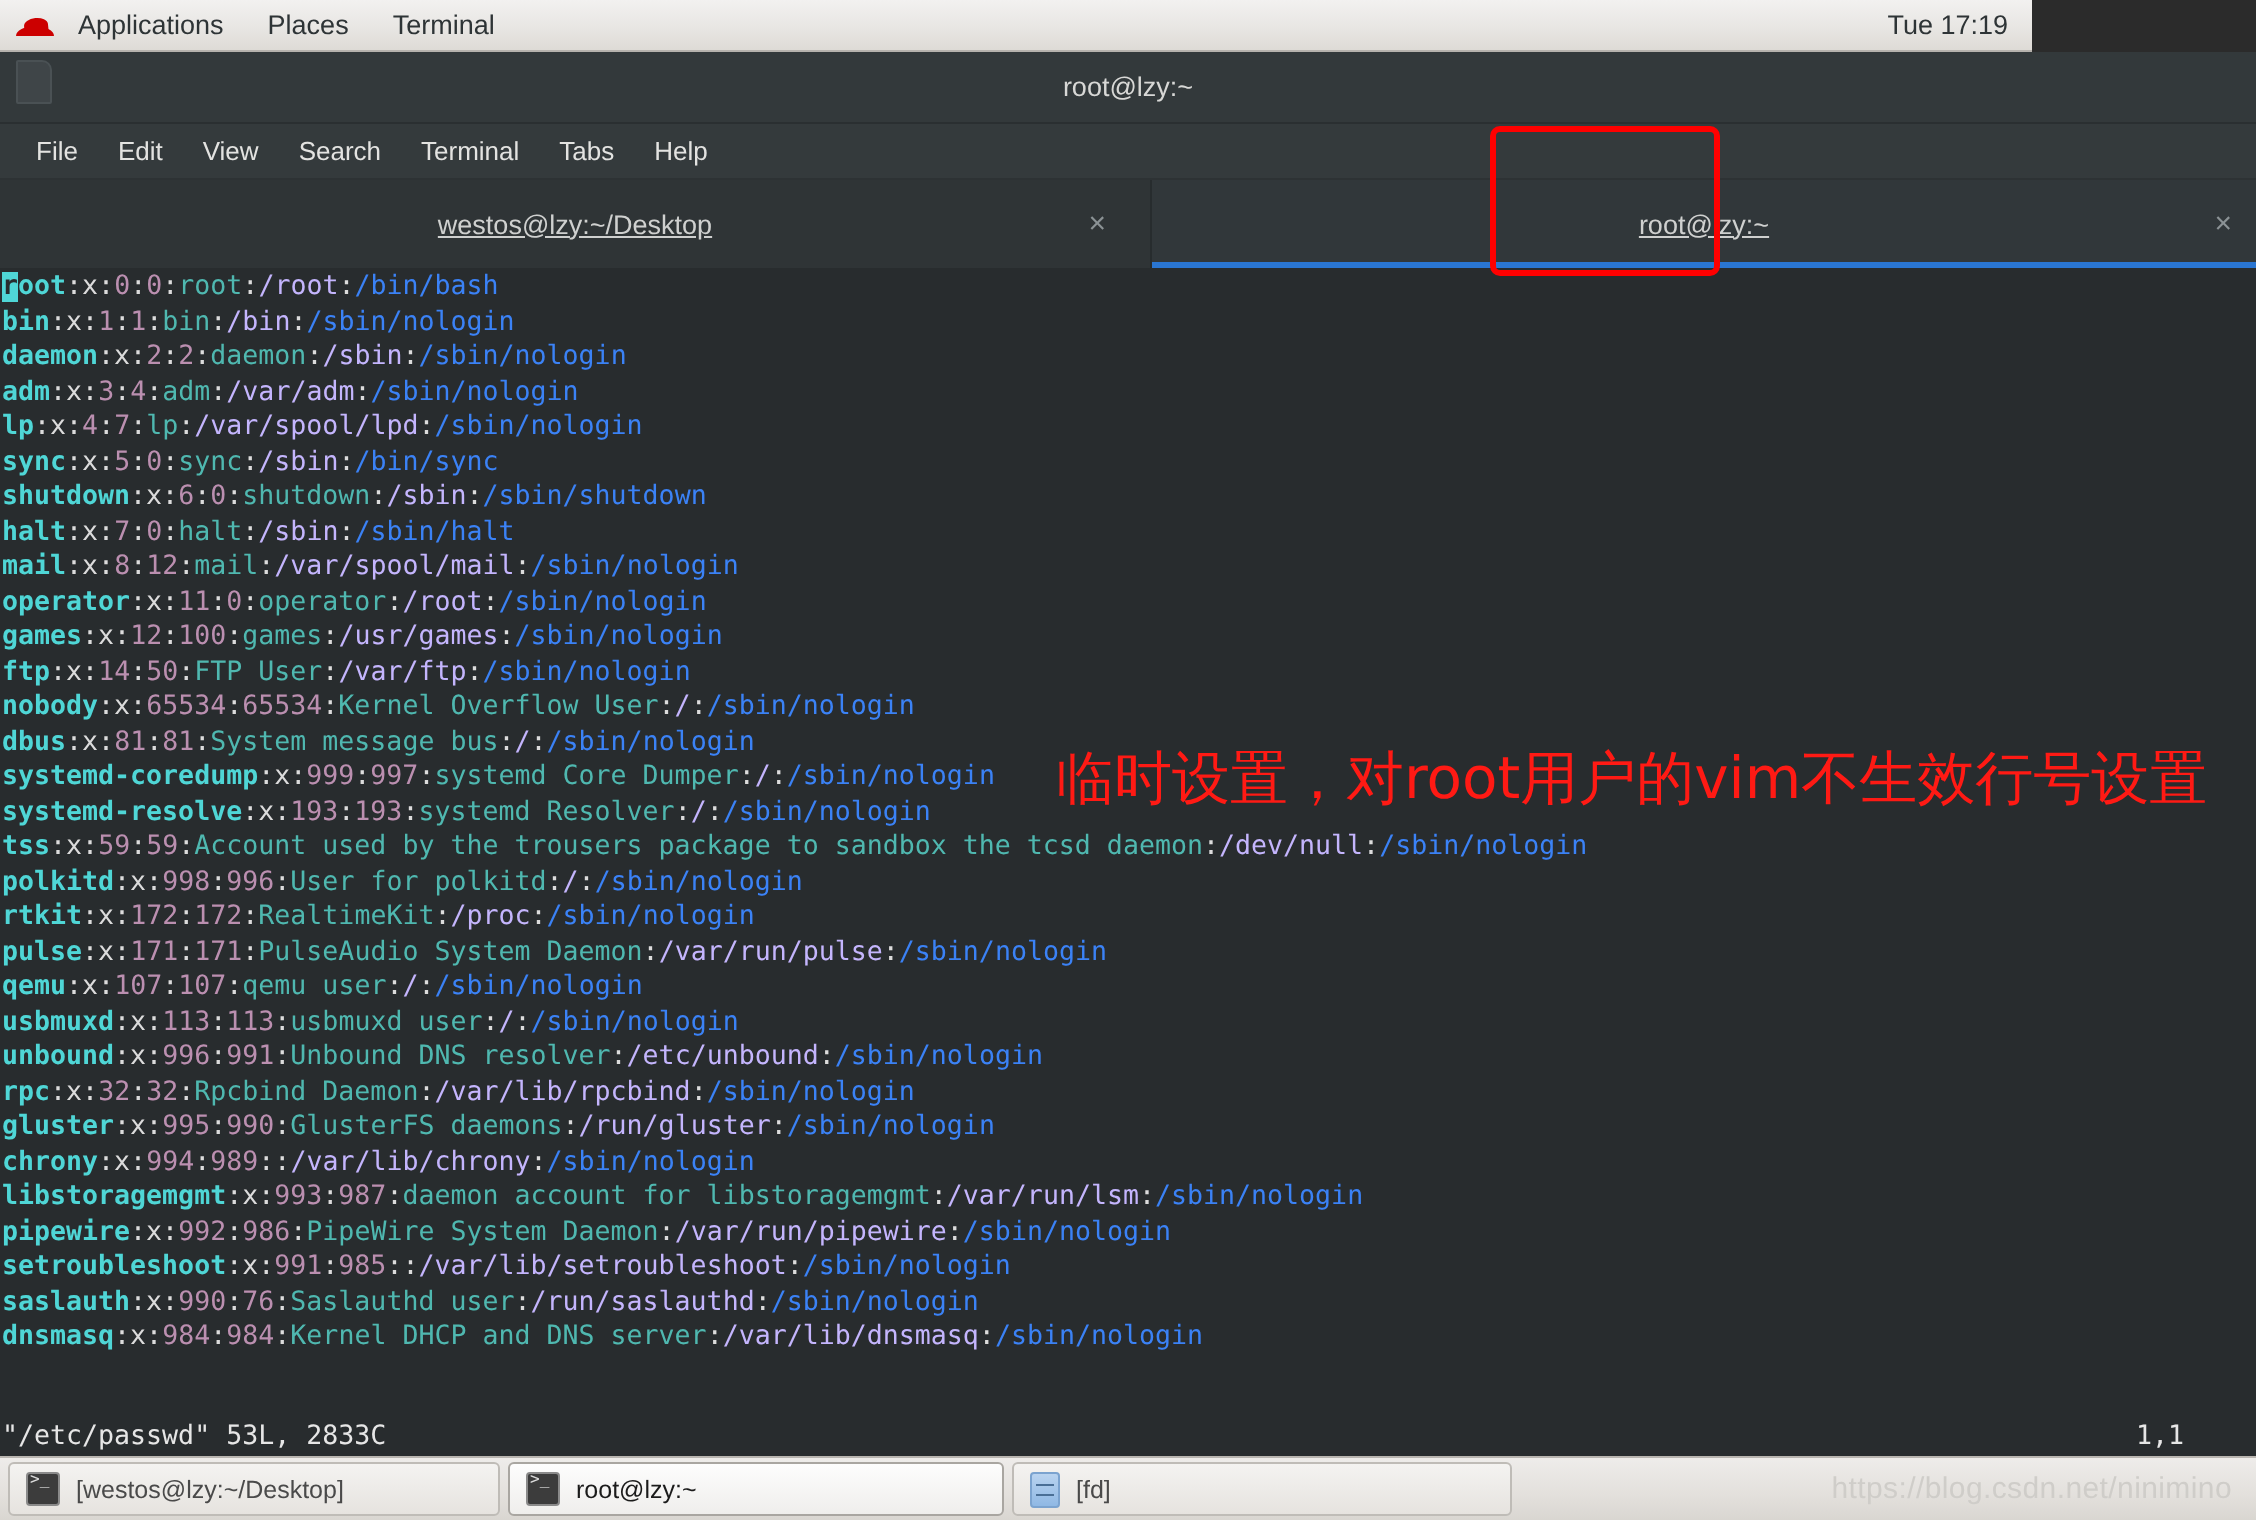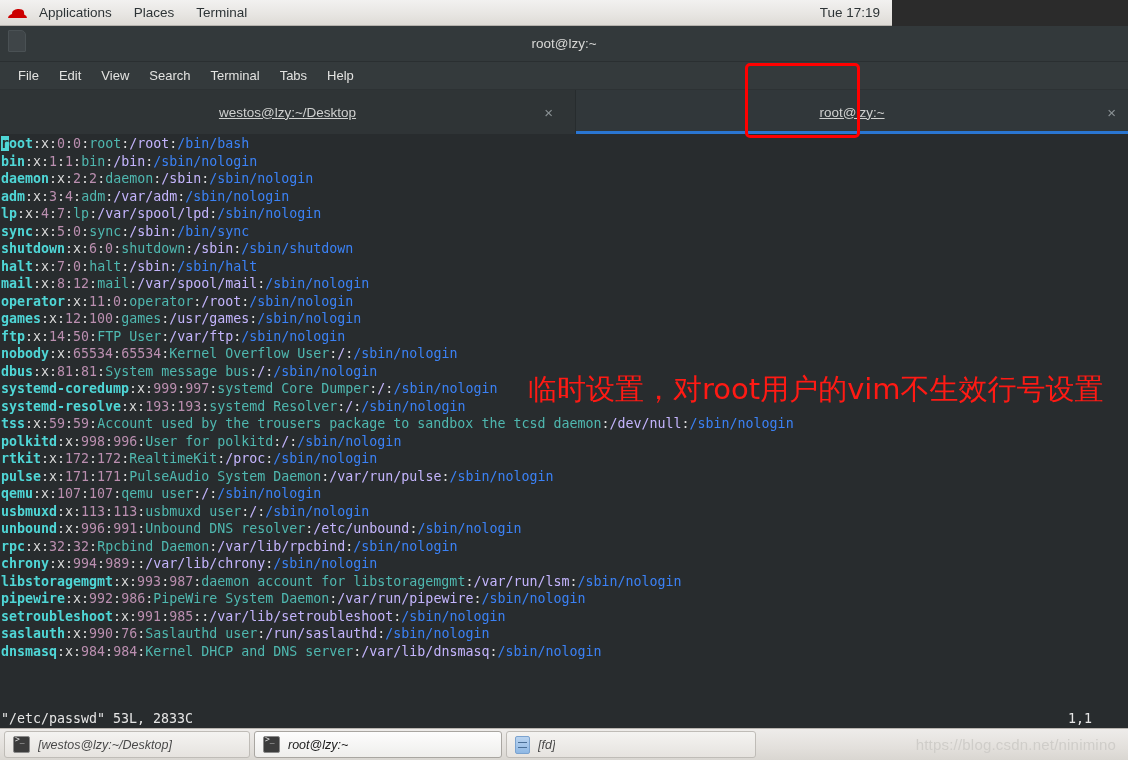--- a/index.html
+++ b/index.html
@@ -5,21 +5,21 @@
   * { box-sizing: border-box; margin: 0; padding: 0; }
   html, body {
     width: 1128px; height: 760px;
     background: #2b2b2b;
     font-family: "Liberation Sans", sans-serif;
     overflow: hidden;
   }
 
   
   #gnome-panel {
-    position: absolute; left: 0; top: 0; width: 892px; height: 26px;
+    position: absolute; left: 0; top: 0; width: 1016px; height: 26px;
     background: linear-gradient(to bottom, #f2f1f0 0%, #e8e6e3 55%, #dedbd6 100%);
     border-bottom: 1px solid #b6b2ad;
     display: flex; align-items: center;
     font-size: 13.5px; color: #2e3436;
   }
   .panel-menu { padding: 0 11px; line-height: 25px; height: 25px; cursor: default; }
   #redhat-logo { margin-left: 8px; width: 20px; height: 18px; position: relative; }
   #redhat-logo .hat-brim {
     position: absolute; left: 0; bottom: 4px; width: 19px; height: 5px;
     background: #cc0000; border-radius: 50%/100% 100% 0 0;
@@ -132,21 +132,20 @@
     background: linear-gradient(to bottom, #eeecea 0%, #e3e0dc 60%, #d9d6d1 100%);
     border-top: 1px solid #b9b5b0;
     display: flex; align-items: center; padding: 0 2px;
   }
   .task-btn {
     height: 27px; display: flex; align-items: center;
     border: 1px solid #bfbcb7; border-radius: 3px;
     margin: 0 2px; padding: 0 8px;
     font-size: 12.5px; color: #4a4a4a;
     background: linear-gradient(to bottom, #f4f3f1, #e6e3df);
-    font-style: italic;
   }
   .task-btn.active {
     background: linear-gradient(to bottom, #fdfdfd, #efeeec);
     border-color: #a9a6a1; color: #1b1b1b;
   }
   #task-0 { width: 246px; }
   #task-1 { width: 248px; }
   #task-2 { width: 250px; }
   .task-icon-term {
     width: 17px; height: 17px; margin-right: 8px; flex: 0 0 auto;
@@ -235,20 +234,21 @@
         <div class="tline"><span class="u">systemd-coredump</span><span class="sep">:x:</span><span class="n">999</span><span class="sep">:</span><span class="n">997</span><span class="sep">:</span><span class="g">systemd Core Dumper</span><span class="sep">:</span><span class="h">/</span><span class="sep">:</span><span class="s">/sbin/nologin</span></div>
         <div class="tline"><span class="u">systemd-resolve</span><span class="sep">:x:</span><span class="n">193</span><span class="sep">:</span><span class="n">193</span><span class="sep">:</span><span class="g">systemd Resolver</span><span class="sep">:</span><span class="h">/</span><span class="sep">:</span><span class="s">/sbin/nologin</span></div>
         <div class="tline"><span class="u">tss</span><span class="sep">:x:</span><span class="n">59</span><span class="sep">:</span><span class="n">59</span><span class="sep">:</span><span class="g">Account used by the trousers package to sandbox the tcsd daemon</span><span class="sep">:</span><span class="h">/dev/null</span><span class="sep">:</span><span class="s">/sbin/nologin</span></div>
         <div class="tline"><span class="u">polkitd</span><span class="sep">:x:</span><span class="n">998</span><span class="sep">:</span><span class="n">996</span><span class="sep">:</span><span class="g">User for polkitd</span><span class="sep">:</span><span class="h">/</span><span class="sep">:</span><span class="s">/sbin/nologin</span></div>
         <div class="tline"><span class="u">rtkit</span><span class="sep">:x:</span><span class="n">172</span><span class="sep">:</span><span class="n">172</span><span class="sep">:</span><span class="g">RealtimeKit</span><span class="sep">:</span><span class="h">/proc</span><span class="sep">:</span><span class="s">/sbin/nologin</span></div>
         <div class="tline"><span class="u">pulse</span><span class="sep">:x:</span><span class="n">171</span><span class="sep">:</span><span class="n">171</span><span class="sep">:</span><span class="g">PulseAudio System Daemon</span><span class="sep">:</span><span class="h">/var/run/pulse</span><span class="sep">:</span><span class="s">/sbin/nologin</span></div>
         <div class="tline"><span class="u">qemu</span><span class="sep">:x:</span><span class="n">107</span><span class="sep">:</span><span class="n">107</span><span class="sep">:</span><span class="g">qemu user</span><span class="sep">:</span><span class="h">/</span><span class="sep">:</span><span class="s">/sbin/nologin</span></div>
         <div class="tline"><span class="u">usbmuxd</span><span class="sep">:x:</span><span class="n">113</span><span class="sep">:</span><span class="n">113</span><span class="sep">:</span><span class="g">usbmuxd user</span><span class="sep">:</span><span class="h">/</span><span class="sep">:</span><span class="s">/sbin/nologin</span></div>
         <div class="tline"><span class="u">unbound</span><span class="sep">:x:</span><span class="n">996</span><span class="sep">:</span><span class="n">991</span><span class="sep">:</span><span class="g">Unbound DNS resolver</span><span class="sep">:</span><span class="h">/etc/unbound</span><span class="sep">:</span><span class="s">/sbin/nologin</span></div>
         <div class="tline"><span class="u">rpc</span><span class="sep">:x:</span><span class="n">32</span><span class="sep">:</span><span class="n">32</span><span class="sep">:</span><span class="g">Rpcbind Daemon</span><span class="sep">:</span><span class="h">/var/lib/rpcbind</span><span class="sep">:</span><span class="s">/sbin/nologin</span></div>
+        <div class="tline"><span class="u">gluster</span><span class="sep">:x:</span><span class="n">995</span><span class="sep">:</span><span class="n">990</span><span class="sep">:</span><span class="g">GlusterFS daemons</span><span class="sep">:</span><span class="h">/run/gluster</span><span class="sep">:</span><span class="s">/sbin/nologin</span></div>
         <div class="tline"><span class="u">chrony</span><span class="sep">:x:</span><span class="n">994</span><span class="sep">:</span><span class="n">989</span><span class="sep">:</span><span class="g"></span><span class="sep">:</span><span class="h">/var/lib/chrony</span><span class="sep">:</span><span class="s">/sbin/nologin</span></div>
         <div class="tline"><span class="u">libstoragemgmt</span><span class="sep">:x:</span><span class="n">993</span><span class="sep">:</span><span class="n">987</span><span class="sep">:</span><span class="g">daemon account for libstoragemgmt</span><span class="sep">:</span><span class="h">/var/run/lsm</span><span class="sep">:</span><span class="s">/sbin/nologin</span></div>
         <div class="tline"><span class="u">pipewire</span><span class="sep">:x:</span><span class="n">992</span><span class="sep">:</span><span class="n">986</span><span class="sep">:</span><span class="g">PipeWire System Daemon</span><span class="sep">:</span><span class="h">/var/run/pipewire</span><span class="sep">:</span><span class="s">/sbin/nologin</span></div>
         <div class="tline"><span class="u">setroubleshoot</span><span class="sep">:x:</span><span class="n">991</span><span class="sep">:</span><span class="n">985</span><span class="sep">:</span><span class="g"></span><span class="sep">:</span><span class="h">/var/lib/setroubleshoot</span><span class="sep">:</span><span class="s">/sbin/nologin</span></div>
         <div class="tline"><span class="u">saslauth</span><span class="sep">:x:</span><span class="n">990</span><span class="sep">:</span><span class="n">76</span><span class="sep">:</span><span class="g">Saslauthd user</span><span class="sep">:</span><span class="h">/run/saslauthd</span><span class="sep">:</span><span class="s">/sbin/nologin</span></div>
         <div class="tline"><span class="u">dnsmasq</span><span class="sep">:x:</span><span class="n">984</span><span class="sep">:</span><span class="n">984</span><span class="sep">:</span><span class="g">Kernel DHCP and DNS server</span><span class="sep">:</span><span class="h">/var/lib/dnsmasq</span><span class="sep">:</span><span class="s">/sbin/nologin</span></div>
       </div>
 
     <div id="annotation">临时设置，对root用户的vim不生效行号设置</div>
 

